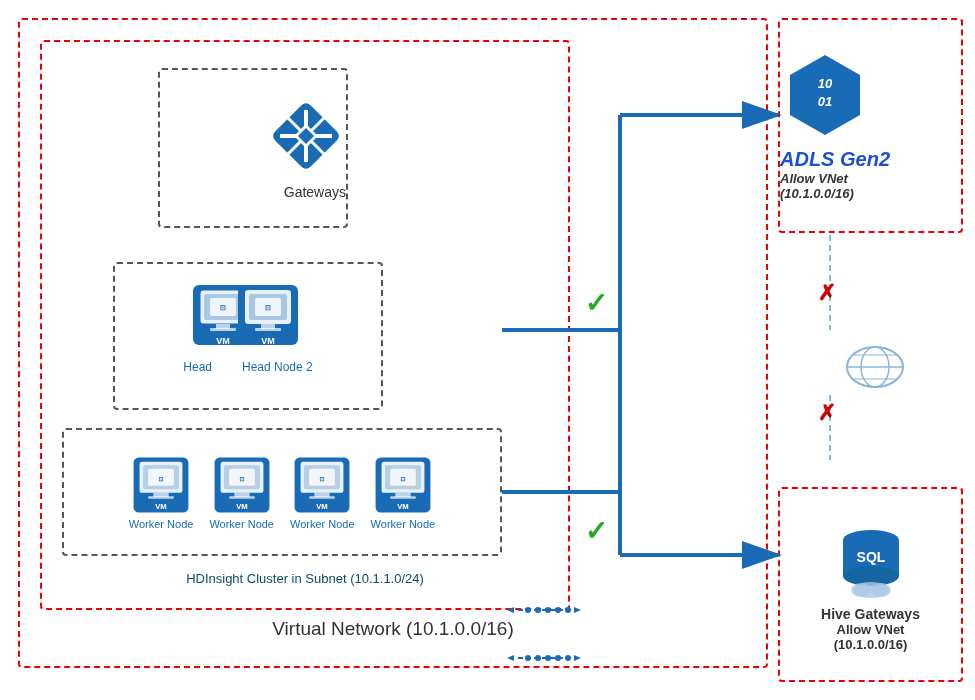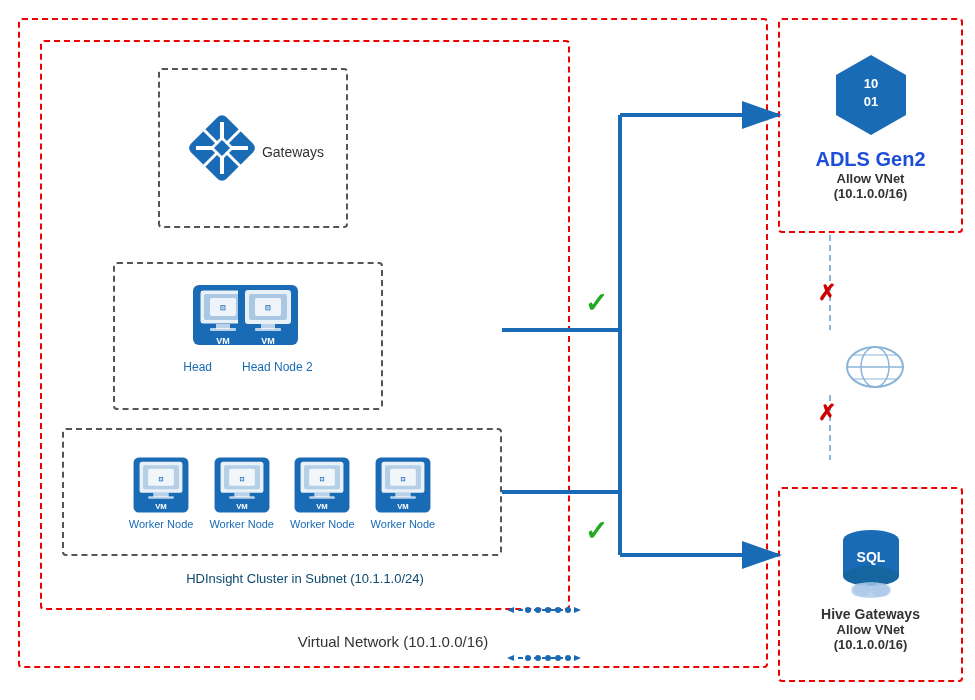--- a/index.html
+++ b/index.html
@@ -23,24 +23,24 @@
       position: absolute;
       left: 18px;
       top: 18px;
       width: 750px;
       height: 650px;
       border: 2px dashed #e00;
       border-radius: 4px;
     }
     .vnet-label {
       position: absolute;
-      bottom: 16px;
+      bottom: 26px;
       left: 50%;
       transform: translateX(-50%);
-      font-size: 15px;
+      font-size: 19px;
       color: #333;
       white-space: nowrap;
     }
 
     
     .hdinsight-box {
       position: absolute;
       left: 40px;
       top: 40px;
       width: 530px;
@@ -61,21 +61,22 @@
     
     .gateways-box {
       position: absolute;
       left: 130px;
       top: 60px;
       width: 200px;
       height: 170px;
       border: 2px dashed #555;
       border-radius: 4px;
       display: flex;
-      align-items: center;
+      flex-direction: column;
+      align-items: flex-end;
       justify-content: center;
     }
     .gateways-label {
       font-size: 14px;
       color: #333;
       margin-top: 8px;
     }
 
     
     .adls-box {
@@ -273,21 +274,21 @@
           <text x="35" y="30" text-anchor="middle" font-size="7" fill="#1a6bb5" font-weight="bold">⊡</text>
           <rect x="26" y="44" width="18" height="5" fill="white" opacity="0.7"></rect>
           <rect x="20" y="48" width="30" height="3" rx="1" fill="white" opacity="0.7"></rect>
           <text x="35" y="63" text-anchor="middle" font-size="9" fill="white" font-weight="bold">VM</text>
         </svg>
         <span class="vm-tile-label" style="font-size:11px;color:#1a6bb5;">Worker Node</span>
       </div>
     </div>
   </div>
 
-  <div class="adls-box" style="position:absolute; right:12px; top:18px; width:185px; height:215px; border:2px dashed #e00; border-radius:4px; display:flex; flex-direction:column; align-items:center; justify-content:center;">
+  <div class="adls-box" style="position:absolute; right:12px; top:18px; width:185px; height:215px; border:2px dashed #e00; border-radius:4px; display:flex; flex-direction:column; align-items:flex-start; justify-content:center;font-style:italic;">
 
     <svg width="90" height="90" viewBox="0 0 90 90">
 
       <polygon points="45,5 80,25 80,65 45,85 10,65 10,25" fill="#1a6bb5"></polygon>
       <text x="45" y="38" text-anchor="middle" font-size="13" fill="white" font-weight="bold">10</text>
       <text x="45" y="56" text-anchor="middle" font-size="13" fill="white" font-weight="bold">01</text>
     </svg>
     <div class="adls-title">ADLS Gen2</div>
     <div class="adls-subtitle">Allow VNet</div>
     <div class="adls-subtitle">(10.1.0.0/16)</div>

